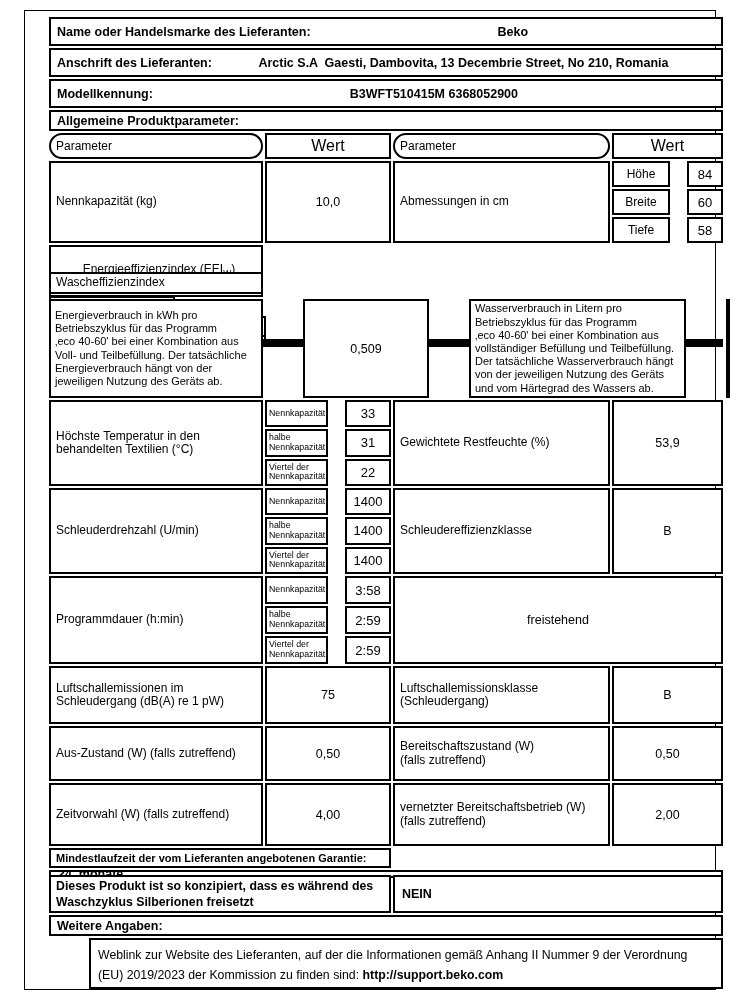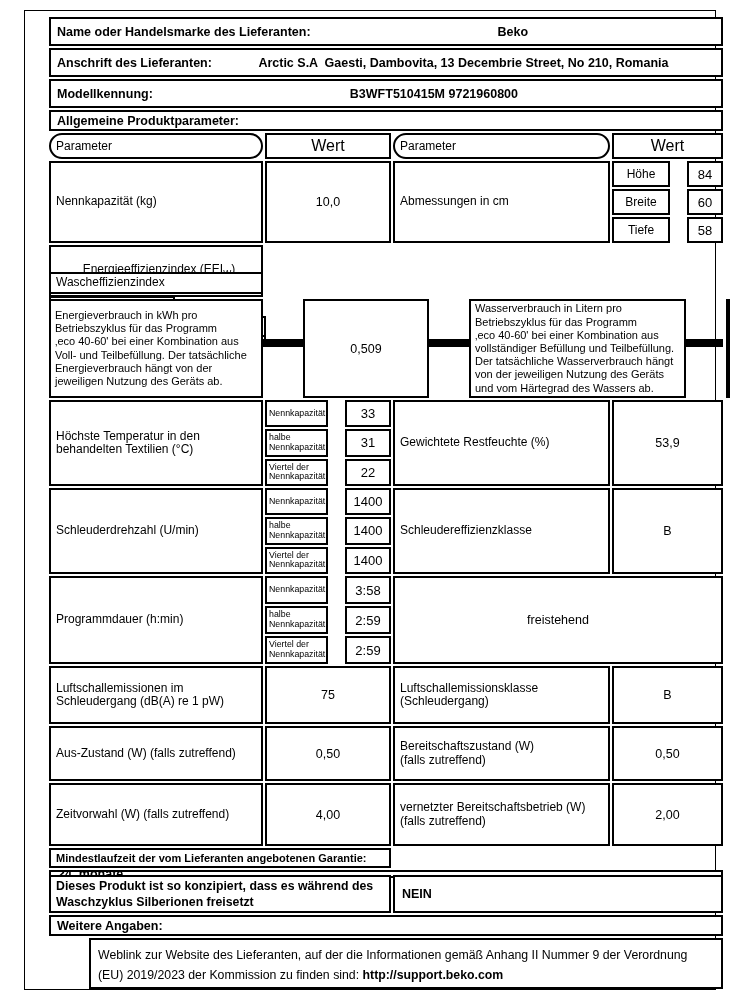--- a/index.html
+++ b/index.html
@@ -71,21 +71,21 @@
     <div class="trow h29">
       <div class="cell toprow-cell">
         <span class="toplabel">Anschrift des Lieferanten:</span>
         <span class="topvalue">Arctic S.A  Gaesti, Dambovita, 13 Decembrie Street, No 210, Romania</span>
       </div>
     </div>
 
     <div class="trow h29">
       <div class="cell toprow-cell">
         <span class="toplabel">Modellkennung:</span>
-        <span class="topvalue">B3WFT510415M 9721960800</span>
+        <span class="topvalue">B3WFT510415M 6368052900</span>
       </div>
     </div>
 
     <div class="trow h21">
       <div class="cell section-cell">Allgemeine Produktparameter:</div>
     </div>
 
     <div class="trow h26">
       <div class="cell c1 hdr-param">Parameter</div>
       <div class="cell c2 hdr-wert">Wert</div>

